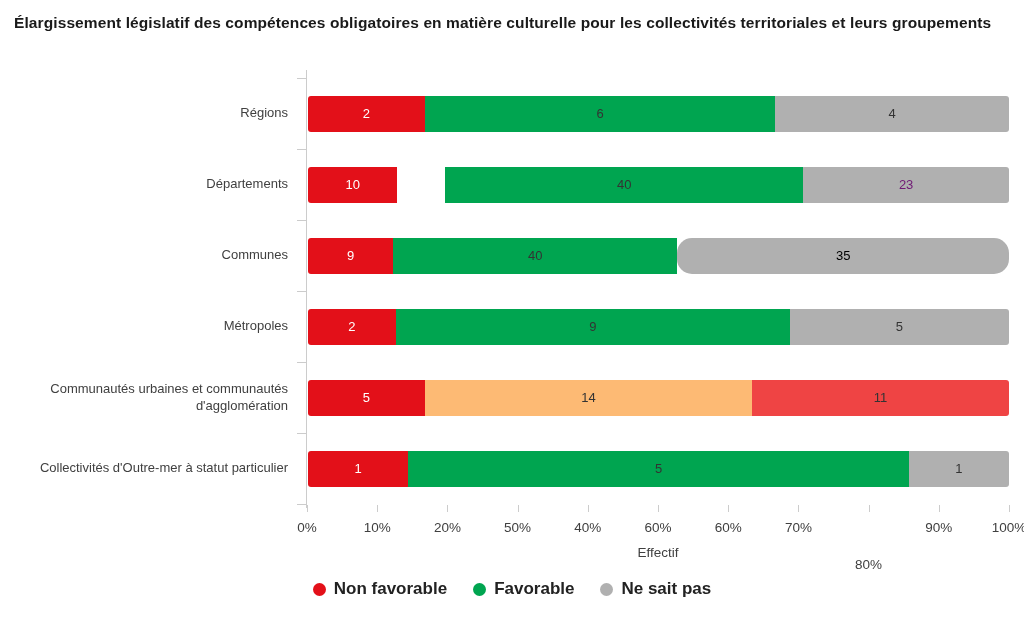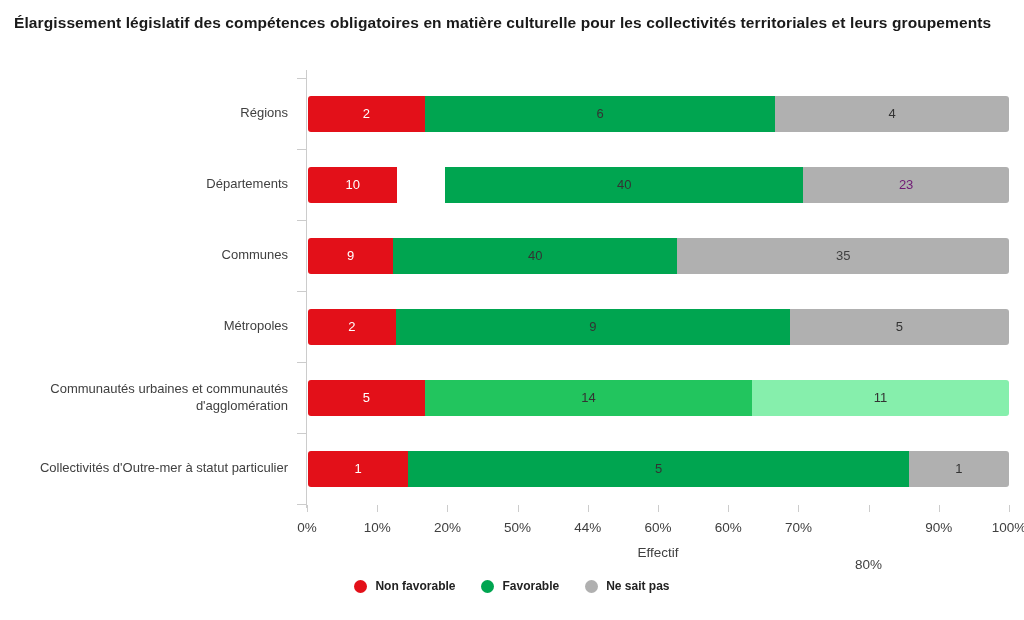--- a/index.html
+++ b/index.html
@@ -49,21 +49,21 @@
     position:absolute; top:545px; left:500px; width:300px;
     text-align:center; font-size:13.5px; color:#404040;
   }
 
   .legend {
     position:absolute; top:579px; left:0; width:1024px;
     display:flex; justify-content:center; align-items:center; gap:26px;
   }
   .legend-item { display:flex; align-items:center; gap:8px; }
   .legend-dot { width:13px; height:13px; border-radius:50%; }
-  .legend-label { font-size:12px; font-weight:bold; color:#222222; }
+  .legend-label { font-size:17px; font-weight:bold; color:#222222; }
 </style>
 </head>
 <body>
 
 <div class="page">
   <div class="title">Élargissement législatif des compétences obligatoires en matière culturelle pour les collectivités territoriales et leurs groupements</div>
 
   <div class="plot">
     <div class="rows" id="rows">
         <div class="row">
@@ -83,39 +83,39 @@
             <div class="seg" style="width: 54.7945%; background: rgb(0, 165, 80); color: rgb(51, 51, 51); margin-left: 48px;">40</div>
             <div class="seg" style="width: 31.5068%; background: rgb(176, 176, 176); color: #701a75;">23</div>
           </div>
         </div>
         <div class="row">
           <div class="row-label">Communes</div>
           <div class="row-spacer"></div>
           <div class="track">
             <div class="seg" style="width: 12.1622%; background: rgb(227, 16, 25); color: rgb(255, 255, 255);">9</div>
             <div class="seg" style="width: 40.5405%; background: rgb(0, 165, 80); color: rgb(51, 51, 51);">40</div>
-            <div class="seg" style="width: 47.2973%; background: rgb(176, 176, 176); color: #404040;">35</div>
+            <div class="seg" style="width: 47.2973%; background: rgb(176, 176, 176); color: #000000; border-radius: 15px;">35</div>
           </div>
         </div>
         <div class="row">
           <div class="row-label">Métropoles</div>
           <div class="row-spacer"></div>
           <div class="track">
             <div class="seg" style="width: 12.5%; background: rgb(227, 16, 25); color: rgb(255, 255, 255);">2</div>
             <div class="seg" style="width: 56.25%; background: rgb(0, 165, 80); color: rgb(51, 51, 51);">9</div>
             <div class="seg" style="width: 31.25%; background: rgb(176, 176, 176); color: rgb(51, 51, 51);">5</div>
           </div>
         </div>
         <div class="row">
           <div class="row-label">Communautés urbaines et communautés d'agglomération</div>
           <div class="row-spacer"></div>
           <div class="track">
             <div class="seg" style="width: 16.6667%; background: rgb(227, 16, 25); color: rgb(255, 255, 255);">5</div>
-            <div class="seg" style="width: 46.6667%; background: #22c55e; color: rgb(51, 51, 51);">14</div>
-            <div class="seg" style="width: 36.6667%; background: #86efac; color: rgb(51, 51, 51);">11</div>
+            <div class="seg" style="width: 46.6667%; background: #fdba74; color: rgb(51, 51, 51);">14</div>
+            <div class="seg" style="width: 36.6667%; background: #ef4444; color: rgb(51, 51, 51);">11</div>
           </div>
         </div>
         <div class="row">
           <div class="row-label">Collectivités d'Outre-mer à statut particulier</div>
           <div class="row-spacer"></div>
           <div class="track">
             <div class="seg" style="width: 14.2857%; background: rgb(227, 16, 25); color: rgb(255, 255, 255);">1</div>
             <div class="seg" style="width: 71.4286%; background: rgb(0, 165, 80); color: rgb(51, 51, 51);">5</div>
             <div class="seg" style="width: 14.2857%; background: rgb(176, 176, 176); color: rgb(51, 51, 51);">1</div>
           </div>
@@ -134,21 +134,21 @@
     <div id="xTicks">
         <div class="x-tick" style="left: 299px;"></div>
         <div class="x-tick-label" style="left: 299px;">0%</div>
         <div class="x-tick" style="left: 369.2px;"></div>
         <div class="x-tick-label" style="left: 369.2px;">10%</div>
         <div class="x-tick" style="left: 439.4px;"></div>
         <div class="x-tick-label" style="left: 439.4px;">20%</div>
         <div class="x-tick" style="left: 509.6px;"></div>
         <div class="x-tick-label" style="left: 509.6px;">50%</div>
         <div class="x-tick" style="left: 579.8px;"></div>
-        <div class="x-tick-label" style="left: 579.8px;">44%</div>
+        <div class="x-tick-label" style="left: 579.8px;">40%</div>
         <div class="x-tick" style="left: 650px;"></div>
         <div class="x-tick-label" style="left: 650px;">60%</div>
         <div class="x-tick" style="left: 720.2px;"></div>
         <div class="x-tick-label" style="left: 720.2px;">60%</div>
         <div class="x-tick" style="left: 790.4px;"></div>
         <div class="x-tick-label" style="left: 790.4px;">70%</div>
         <div class="x-tick" style="left: 860.6px;"></div>
         <div class="x-tick-label" style="left: 860.6px; margin-top: 37px;">80%</div>
         <div class="x-tick" style="left: 930.8px;"></div>
         <div class="x-tick-label" style="left: 930.8px;">90%</div>

